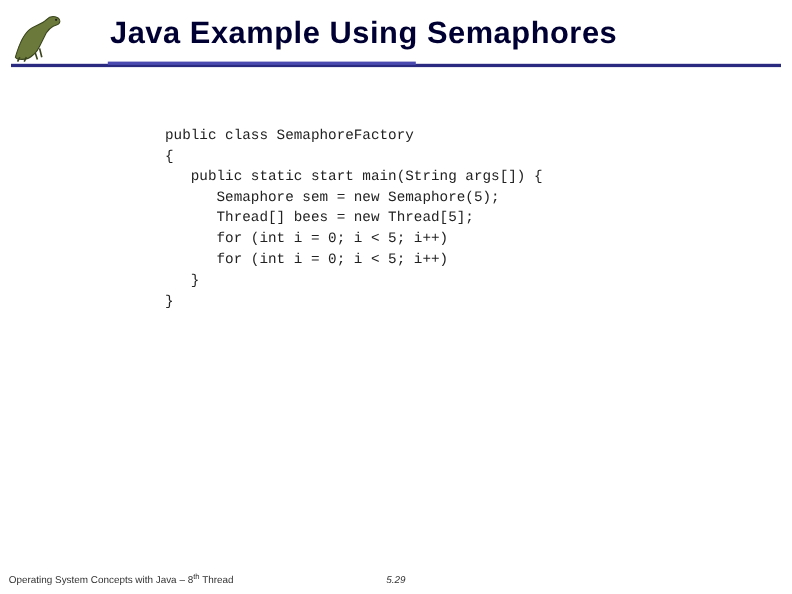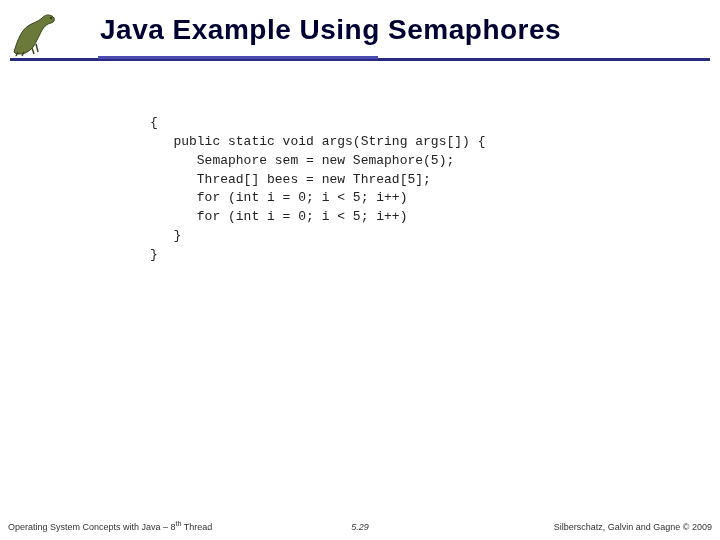--- a/index.html
+++ b/index.html
@@ -96,30 +96,30 @@
       <path d="M10 44 L8 48 M16 44 L14 48 M24 40 L26 46 M28 36 L30 44" stroke="#3a451e" stroke-width="1.5" fill="none"></path>
       <circle cx="43" cy="10" r="1" fill="#222"></circle>
     </svg>
   </div>
   <h1 class="title">Java Example Using Semaphores</h1>
   <div class="title-underline"></div>
   <div class="title-underline-inner"></div>
 </div>
 
 <div class="code-block">
+  <div class="code-line">public class SemaphoreFactory</div>
   <div class="code-line">{</div>
-  <div class="code-line">   public static void args(String args[]) {</div>
+  <div class="code-line">   public static start main(String args[]) {</div>
   <div class="code-line">      Semaphore sem = new Semaphore(5);</div>
   <div class="code-line">      Thread[] bees = new Thread[5];</div>
   <div class="code-line"></div>
   <div class="code-line">      for (int i = 0; i &lt; 5; i++)</div>
   <div class="code-line">      for (int i = 0; i &lt; 5; i++)</div>
   <div class="code-line">   }</div>
   <div class="code-line">}</div>
 </div>
 
 <div class="footer">
   <div class="footer-left">
     <span>Operating System Concepts with Java – 8</span><sup>th</sup><span> Thread</span>
   </div>
   <div class="footer-center">5.29</div>
-  <div class="footer-right">Silberschatz, Galvin and Gagne © 2009</div>
 </div>
 
 </body></html>

